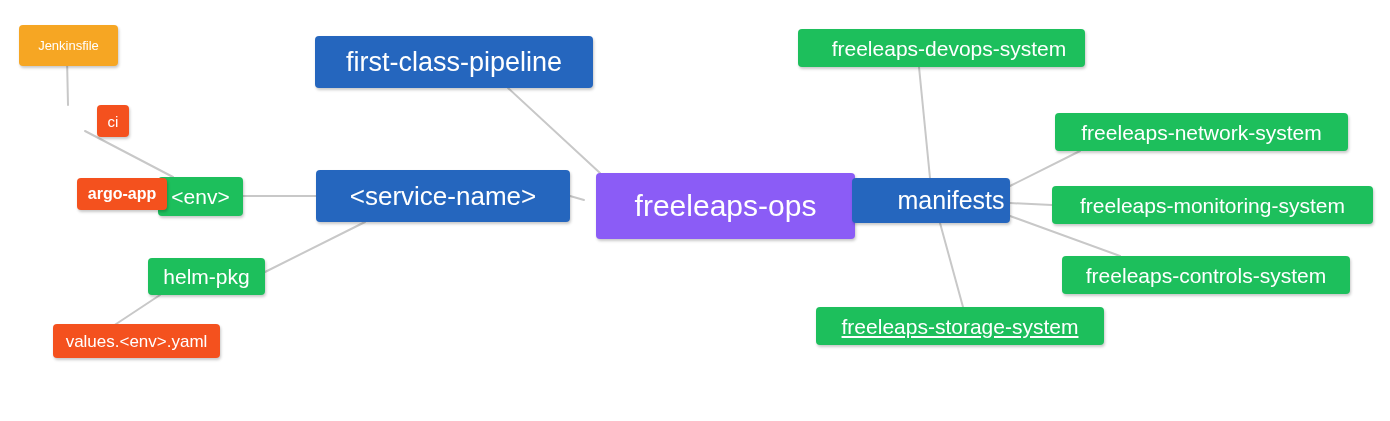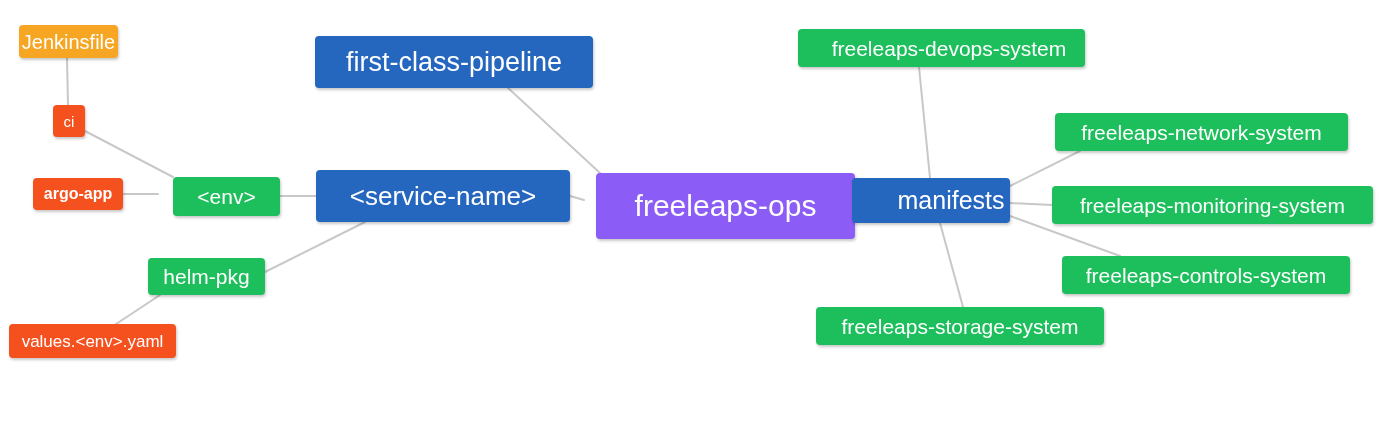--- a/index.html
+++ b/index.html
@@ -36,21 +36,21 @@
     color: #ffffff;
     border-radius: 4px;
     white-space: nowrap;
     line-height: 1;
     box-shadow: 1px 2px 3px rgba(0,0,0,0.22);
     text-rendering: optimizeLegibility;
   }
   .n-root   { background: #8b5cf6; margin-left: 12px; }
   .n-blue   { background: #2566be; }
   .n-green  { background: #1dbf5c; }
-  .n-red    { background: #f4511e; }
+  .n-red    { background: #f4511e; margin-left: 44px; }
   .n-orange { background: #f6a623; }
 </style>
 </head>
 <body>
 
 <div id="canvas">
   <svg id="edges" viewBox="0 0 1390 421" width="1390" height="421" aria-hidden="true">
       <line x1="584" y1="200" x2="570" y2="196" stroke="#c8c8c8" stroke-width="2" stroke-linecap="round"></line>
       <line x1="843" y1="202" x2="852" y2="200" stroke="#c8c8c8" stroke-width="2" stroke-linecap="round"></line>
       <line x1="600" y1="173" x2="508" y2="88" stroke="#c8c8c8" stroke-width="2" stroke-linecap="round"></line>
@@ -64,25 +64,25 @@
       <line x1="1010" y1="186" x2="1080" y2="151" stroke="#c8c8c8" stroke-width="2" stroke-linecap="round"></line>
       <line x1="1010" y1="203" x2="1052" y2="205" stroke="#c8c8c8" stroke-width="2" stroke-linecap="round"></line>
       <line x1="1010" y1="216" x2="1120" y2="256" stroke="#c8c8c8" stroke-width="2" stroke-linecap="round"></line>
       <line x1="940" y1="223" x2="963" y2="307" stroke="#c8c8c8" stroke-width="2" stroke-linecap="round"></line>
     </svg>
   <div id="node-layer">
       <div class="node n-root" style="left: 584px; top: 173px; width: 259px; height: 66px; font-size: 30px;">freeleaps-ops</div>
       <div class="node n-blue" style="left: 316px; top: 170px; width: 254px; height: 52px; font-size: 26px;">&lt;service-name&gt;</div>
       <div class="node n-blue" style="left: 852px; top: 178px; width: 158px; height: 45px; font-size: 25px; padding-left: 40px;">manifests</div>
       <div class="node n-blue" style="left: 315px; top: 36px; width: 278px; height: 52px; font-size: 27px;">first-class-pipeline</div>
-      <div class="node n-green" style="left: 158px; top: 177px; width: 107px; height: 39px; font-size: 21px; margin-left: 15px;">&lt;env&gt;</div>
+      <div class="node n-green" style="left: 158px; top: 177px; width: 85px; height: 39px; font-size: 21px;">&lt;env&gt;</div>
       <div class="node n-green" style="left: 148px; top: 258px; width: 117px; height: 37px; font-size: 21px;">helm-pkg</div>
       <div class="node n-red" style="left: 53px; top: 105px; width: 32px; height: 32px; font-size: 15px;">ci</div>
       <div class="node n-red" style="left: 33px; top: 178px; width: 90px; height: 32px; font-size: 16px; font-weight: bold;">argo-app</div>
-      <div class="node n-orange" style="left: 19px; top: 25px; width: 99px; height: 33px; font-size: 20px;">Jenkinsfile</div>
+      <div class="node n-orange" style="left: 19px; top: 25px; width: 99px; height: 41px; font-size: 13px;">Jenkinsfile</div>
       <div class="node n-red" style="left: 9px; top: 324px; width: 167px; height: 34px; font-size: 17px;">values.&lt;env&gt;.yaml</div>
       <div class="node n-green" style="left: 798px; top: 29px; width: 287px; height: 38px; font-size: 21px; padding-left: 15px;">freeleaps-devops-system</div>
       <div class="node n-green" style="left: 1055px; top: 113px; width: 293px; height: 38px; font-size: 21px;">freeleaps-network-system</div>
       <div class="node n-green" style="left: 1052px; top: 186px; width: 321px; height: 38px; font-size: 21px;">freeleaps-monitoring-system</div>
       <div class="node n-green" style="left: 1062px; top: 256px; width: 288px; height: 38px; font-size: 21px;">freeleaps-controls-system</div>
-      <div class="node n-green" style="left: 816px; top: 307px; width: 288px; height: 38px; font-size: 21px;">freeleaps-storage-system</div>
+      <div class="node n-green" style="left: 816px; top: 307px; width: 288px; height: 38px; font-size: 21px; text-decoration: underline;">freeleaps-storage-system</div>
     </div>
 </div>
 
 </body></html>

